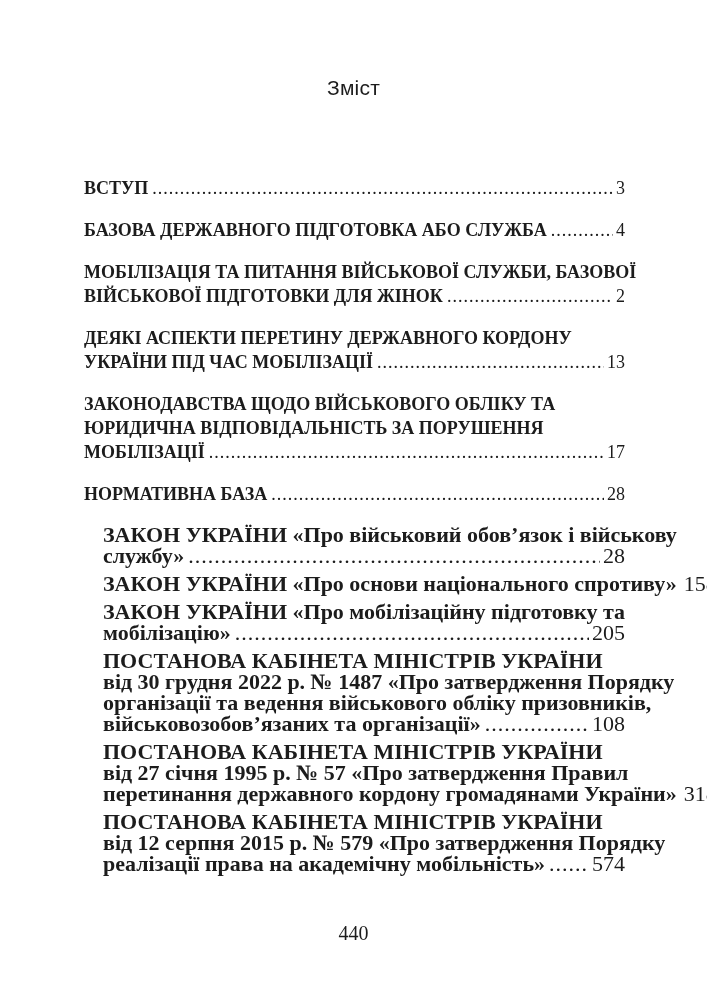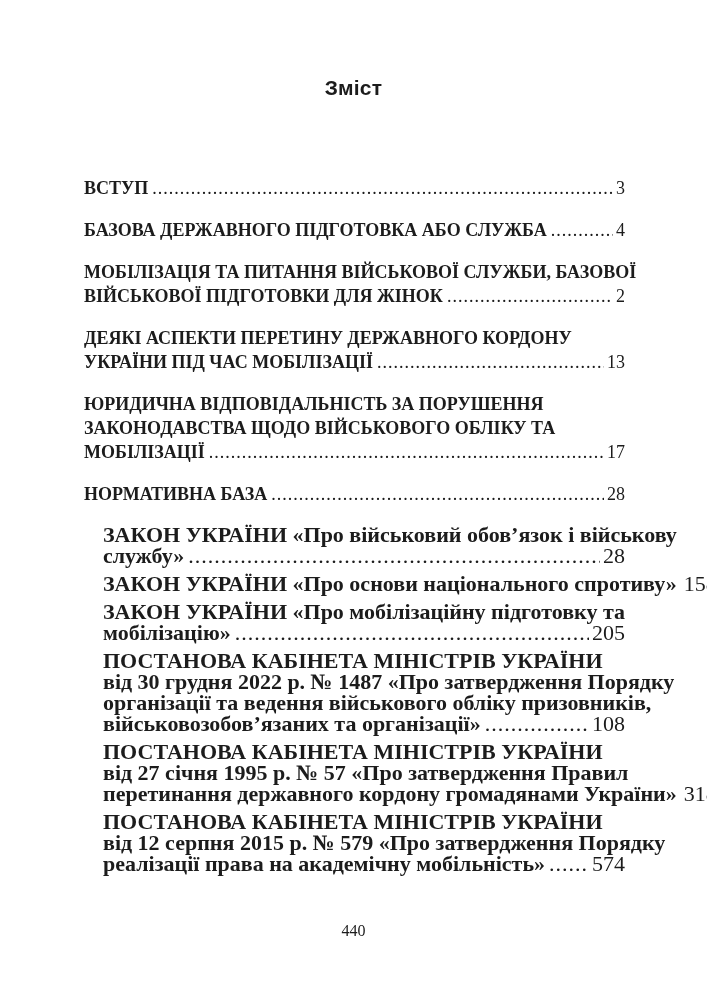--- a/index.html
+++ b/index.html
@@ -13,21 +13,21 @@
     color: #1c1c1c;
     overflow: hidden;
   }
   .title {
     position: absolute;
     top: 76px;
     left: 0;
     width: 707px;
     text-align: center;
     font-family: "Liberation Sans", sans-serif;
-    font-weight: bold;
+    font-weight: normal;
     font-size: 21px;
     letter-spacing: 0.2px;
   }
   .toc {
     position: absolute;
     left: 84px;
     top: 176px;
     width: 541px;
   }
   .entry.level0 {
@@ -55,21 +55,21 @@
     margin-left: 4px;
     margin-right: 3px;
   }
   .pg { flex: none; }
   .footer {
     position: absolute;
     top: 922px;
     left: 0;
     width: 707px;
     text-align: center;
-    font-size: 16px;
+    font-size: 20px;
   }
 </style>
 </head>
 <body>
 
 <div class="page">
   <div class="title">Зміст</div>
   <div class="toc" id="toc-list">
       <div class="entry level0">
         <div class="line">
@@ -100,24 +100,24 @@
           <span class="txt">ДЕЯКІ АСПЕКТИ ПЕРЕТИНУ ДЕРЖАВНОГО КОРДОНУ</span>
         </div>
         <div class="line">
           <span class="txt">УКРАЇНИ ПІД ЧАС МОБІЛІЗАЦІЇ</span>
           <span class="leader">............................................................................................................................................................................................................................................................................................................</span>
           <span class="pg">13</span>
         </div>
       </div>
       <div class="entry level0">
         <div class="line">
+          <span class="txt">ЗАКОНОДАВСТВА ЩОДО ВІЙСЬКОВОГО ОБЛІКУ ТА</span>
+        </div>
+        <div class="line">
           <span class="txt">ЮРИДИЧНА ВІДПОВІДАЛЬНІСТЬ ЗА ПОРУШЕННЯ</span>
-        </div>
-        <div class="line">
-          <span class="txt">ЗАКОНОДАВСТВА ЩОДО ВІЙСЬКОВОГО ОБЛІКУ ТА</span>
         </div>
         <div class="line">
           <span class="txt">МОБІЛІЗАЦІЇ</span>
           <span class="leader">............................................................................................................................................................................................................................................................................................................</span>
           <span class="pg">17</span>
         </div>
       </div>
       <div class="entry level0">
         <div class="line">
           <span class="txt">НОРМАТИВНА БАЗА</span>

